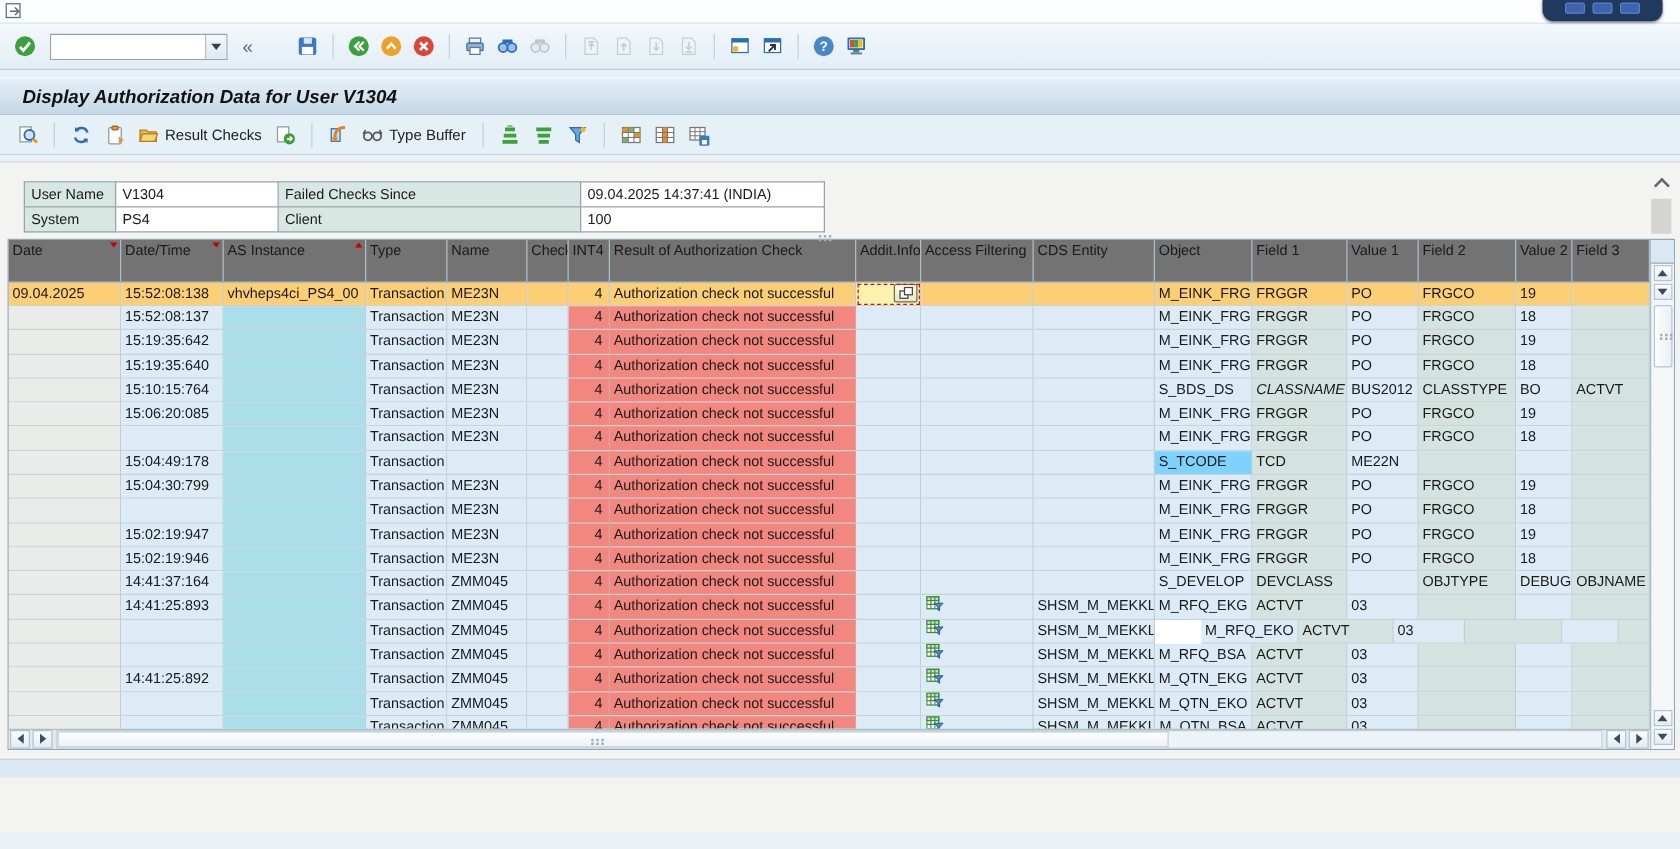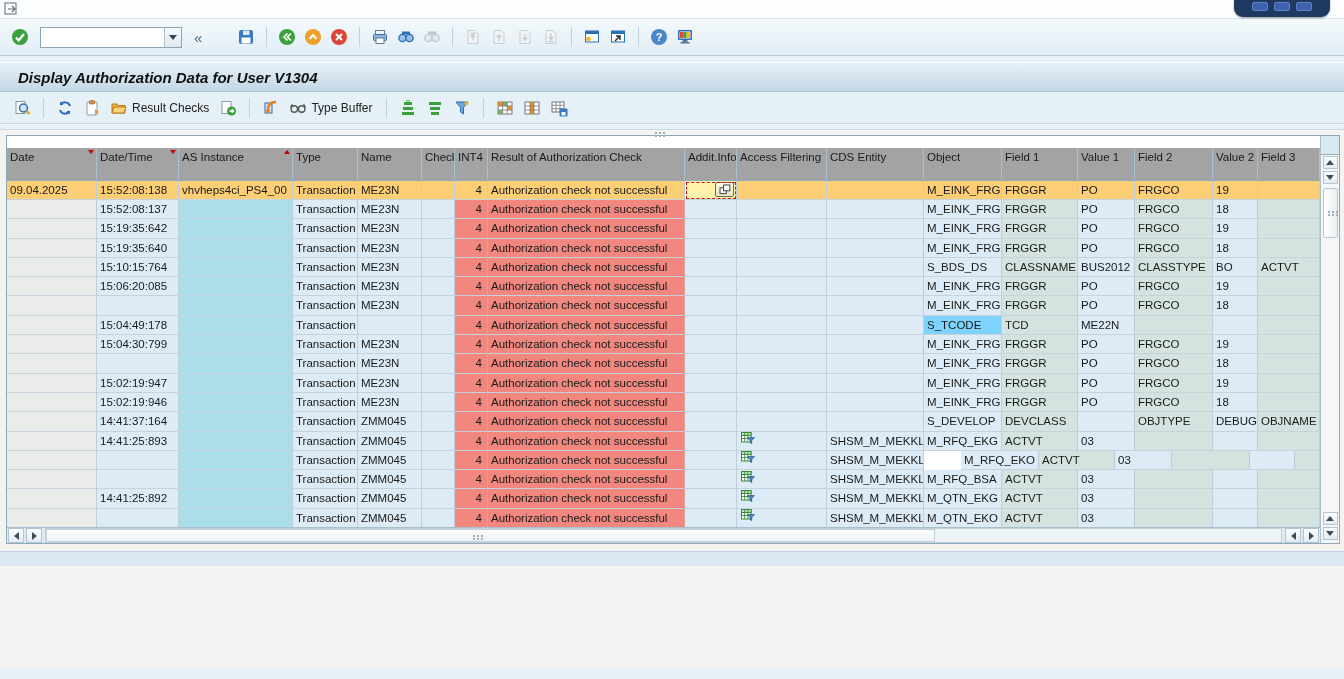--- a/index.html
+++ b/index.html
@@ -55,21 +55,21 @@
     flex-direction:column; align-items:center; gap:6px; }
   .chev { width:9px; height:9px; border-left:2px solid #5a6b76; border-bottom:2px solid #5a6b76; }
   .chev.up { transform:rotate(135deg); }
   .chev.down { transform:rotate(-45deg); }
   .panel-thumb { width:16px; height:28px; background:#d4d4d2; }
 
   
   .grid { position:relative; margin:5px 4px 0 6px; border:1px solid #8fa8b8; background:#fff;
     display:flex; height:409px; }
   .grid-cols { flex:1; display:flex; flex-direction:column; min-width:0; }
-  .ghead { display:flex; height:35px; background:#a3a3a3; border-bottom:1px solid #93acbb;margin-top:12px; }
+  .ghead { display:flex; height:35px; background:#737373; border-bottom:1px solid #93acbb; }
   .hcell { position:relative; border-right:1px solid #a9bfcc; font-size:11.5px; line-height:18px;
     padding:0 3px; overflow:hidden; white-space:nowrap; flex-shrink:0; }
   .sortmk { position:absolute; top:2px; right:2px; width:0; height:0;
     border-left:3.5px solid transparent; border-right:3.5px solid transparent; }
   .sortmk.desc { border-top:4.5px solid #c40000; }
   .sortmk.asc  { border-bottom:4.5px solid #c40000; }
   .gbody { height:372px; overflow:hidden; }
   .grow { display:flex; height:19.3px; }
   .cell { border-right:1px solid #bfcfd9; border-bottom:1px solid #c6d3dc; font-size:11.5px;
     line-height:18px; padding:0 3px; overflow:hidden; white-space:nowrap; flex-shrink:0; }
@@ -377,20 +377,36 @@
           <path d="M2 6.3h12M2 9.6h12M6 3v10M10 3v10" stroke="#777" stroke-width="0.8"></path>
           <rect x="9.5" y="9.5" width="8" height="8" rx="1" fill="#3a79c3"></rect>
           <rect x="11.5" y="13" width="4" height="3.5" fill="#fff"></rect>
         </svg>
       </span>
     </span>
   </div>
 
 <div class="content">
 
+  <table class="info-table">
+    <tbody id="info-body">
+        <tr>
+          <td class="info-label" style="width: 73px;">User Name</td>
+          <td class="info-value" style="width: 130px;">V1304</td>
+          <td class="info-label" style="width: 242px;">Failed Checks Since</td>
+          <td class="info-value" style="width: 195px;">09.04.2025 14:37:41 (INDIA)</td>
+        </tr>
+        <tr>
+          <td class="info-label" style="width: 73px;">System</td>
+          <td class="info-value" style="width: 130px;">PS4</td>
+          <td class="info-label" style="width: 242px;">Client</td>
+          <td class="info-value" style="width: 195px;">100</td>
+        </tr>
+      </tbody>
+  </table>
 
   <div class="panel-vscroll">
     <span class="chev up"></span>
     <span class="panel-thumb"></span>
     <span class="chev down"></span>
   </div>
 
   <div class="grid">
     <span class="grip splitter-dots"></span>
     <div class="grid-cols">
@@ -503,21 +519,21 @@
             <div class="cell" style="width: 114px; background: rgb(170, 223, 233);"></div>
             <div class="cell" style="width: 65px; background: rgb(220, 235, 245);">Transaction</div>
             <div class="cell" style="width: 64px; background: rgb(220, 235, 245);">ME23N</div>
             <div class="cell" style="width: 33px; background: rgb(220, 235, 245);"></div>
             <div class="cell r" style="width: 33px; background: rgb(241, 135, 127); border-right-color: rgb(219, 163, 156);">4</div>
             <div class="cell" style="width: 197px; background: rgb(241, 135, 127); border-right-color: rgb(219, 163, 156);">Authorization check not successful</div>
             <div class="cell" style="width: 52px; background: rgb(220, 235, 245);"></div>
             <div class="cell" style="width: 90px; background: rgb(220, 235, 245);"></div>
             <div class="cell" style="width: 97px; background: rgb(220, 235, 245);"></div>
             <div class="cell" style="width: 78px; background: rgb(220, 235, 245);">S_BDS_DS</div>
-            <div class="cell" style="width: 76px; background: rgb(212, 227, 223);">CLASSNAME</div>
+            <div class="cell" style="width: 76px; background: rgb(212, 227, 223); font-style: italic;">CLASSNAME</div>
             <div class="cell" style="width: 57px; background: rgb(220, 235, 245);">BUS2012</div>
             <div class="cell" style="width: 78px; background: rgb(212, 227, 223);">CLASSTYPE</div>
             <div class="cell" style="width: 45px; background: rgb(220, 235, 245);">BO</div>
             <div class="cell" style="width: 56px; flex: 1 1 0%; background: rgb(212, 227, 223);">ACTVT</div>
           </div>
           <div class="grow">
             <div class="cell" style="width: 90px; background: rgb(233, 236, 233);"></div>
             <div class="cell" style="width: 82px; background: rgb(220, 235, 245);">15:06:20:085</div>
             <div class="cell" style="width: 114px; background: rgb(170, 223, 233);"></div>
             <div class="cell" style="width: 65px; background: rgb(220, 235, 245);">Transaction</div>

